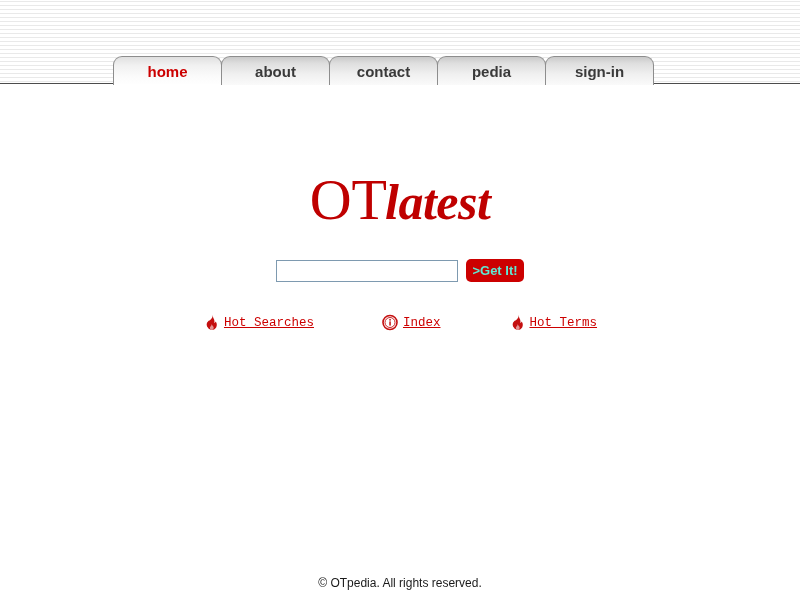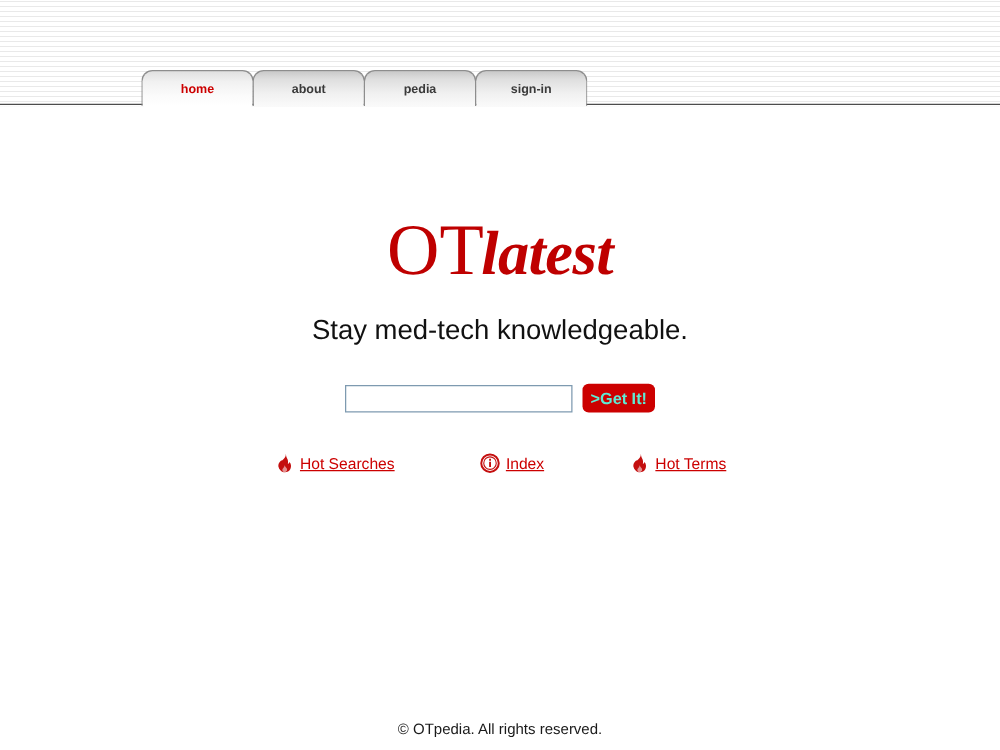--- a/index.html
+++ b/index.html
@@ -48,25 +48,25 @@
     position: absolute;
     left: 113px;
     top: 54px;
     height: 31px;
     display: flex;
     align-items: flex-end;
     z-index: 5;
   }
   .tab {
     position: relative;
-    width: 90px;
+    width: 109px;
     height: 29px;
     line-height: 29px;
     text-align: center;
-    font-size: 10px;
+    font-size: 15px;
     font-weight: bold;
     color: #3a3a3a;
     border: 1px solid #8d8d8d;
     border-bottom: none;
     border-radius: 9px 9px 0 0;
     background: linear-gradient(to bottom, #c9c9c9 0%, #dedede 22%, #f0f0f0 62%, #fafafa 100%);
     margin-right: -1px;
     box-sizing: border-box;
     cursor: pointer;
     user-select: none;
@@ -175,21 +175,21 @@
     width: 16px;
     height: 17px;
     display: inline-block;
     margin-right: 5px;
     flex: none;
   }
   .link-label {
     font-size: 12.5px;
     color: #cc0000;
     text-decoration: underline;
-    font-family: Liberation Sans, sans-serif;
+    font-family: Liberation Mono, monospace;
   }
 
   
   .footer {
     position: absolute;
     left: 0;
     top: 576px;
     width: 800px;
     text-align: center;
     font-size: 12px;
@@ -203,35 +203,37 @@
 <div class="header">
   <div class="header-rule"></div>
   <nav class="tabs">
     <div class="tab active">
       <span>home</span>
     </div>
     <div class="tab">
       <span>about</span>
     </div>
     <div class="tab">
+      <span>contact</span>
+    </div>
+    <div class="tab">
       <span>pedia</span>
     </div>
     <div class="tab">
       <span>sign-in</span>
     </div>
   </nav>
 </div>
 
 <div class="main">
 
   <div class="logo">
     <span class="logo-ot">OT</span><span class="logo-pedia">latest</span>
   </div>
 
-  <div class="tagline">Stay med-tech knowledgeable.</div>
 
   <div class="search-row">
     <input class="search-input" type="text" placeholder="" style="">
     <button class="get-button">&gt;Get It!</button>
   </div>
 
   <div class="links-row">
 
     <a class="link-item" href="#">
       <span class="link-icon">

